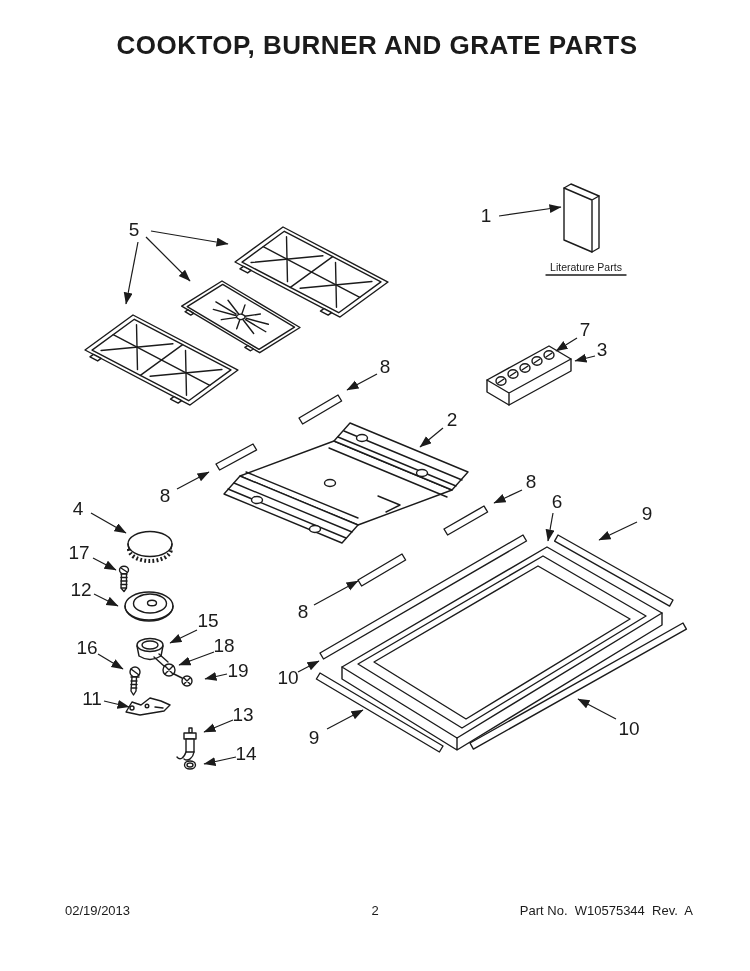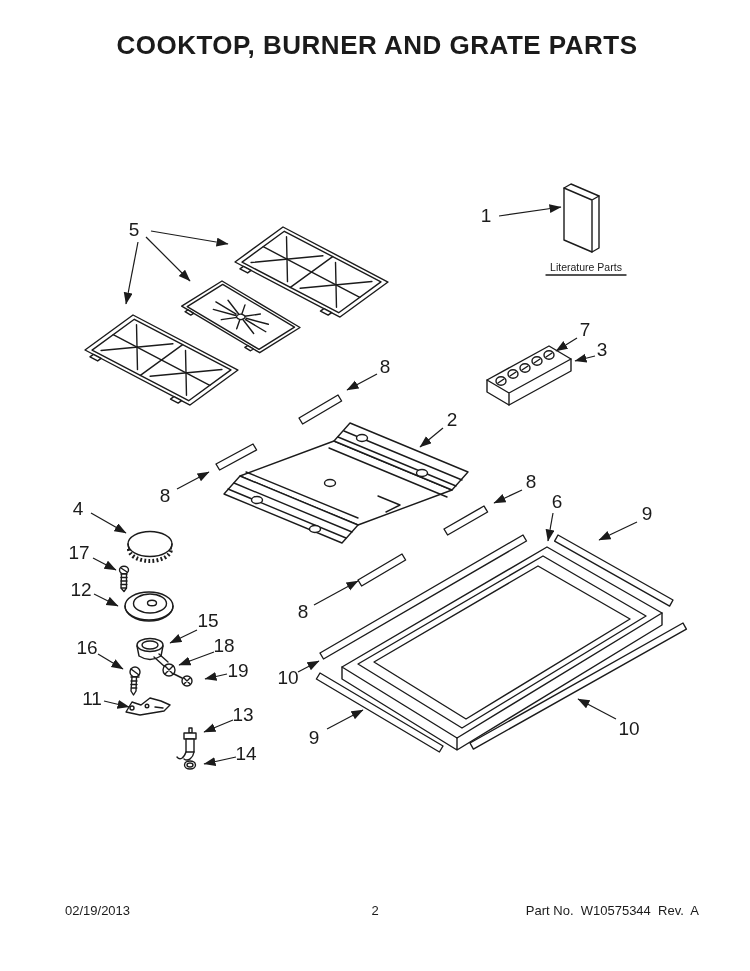--- a/index.html
+++ b/index.html
@@ -16,21 +16,21 @@
   svg.diagram { position:absolute; left:0; top:0; }
   .ln   { fill:none; stroke:var(--ink); stroke-width:1.4; stroke-linejoin:round; stroke-linecap:round; }
   .wf   { fill:var(--paper); stroke:var(--ink); stroke-width:1.4; stroke-linejoin:round; }
   .teeth{ fill:none; stroke:var(--ink); stroke-width:4; stroke-dasharray:1.8 2.3; }
   .arrow{ stroke:var(--ink); stroke-width:1.2; fill:none; }
   .callout-num { font-family:"Liberation Sans", sans-serif; font-size:19px; fill:var(--ink); text-anchor:middle; }
   .lit  { font-family:"Liberation Sans", sans-serif; font-size:10.5px; fill:var(--ink); text-anchor:middle; }
   .footer-item { position:absolute; font-size:13px; white-space:pre; color:var(--ink); }
   .footer-date { left:65px; top:903px; }
   .footer-page { left:0; right:0; top:903px; text-align:center; }
-  .footer-part { right:51px; top:903px; }
+  .footer-part { right:57px; top:903px; }
 </style>
 <title>COOKTOP, BURNER AND GRATE PARTS</title></head>
 <body>
 
 <div class="page">
 
   <div class="title">COOKTOP, BURNER AND GRATE PARTS</div>
 
   <svg class="diagram" width="750" height="971" viewBox="0 0 750 971">
     <defs>

